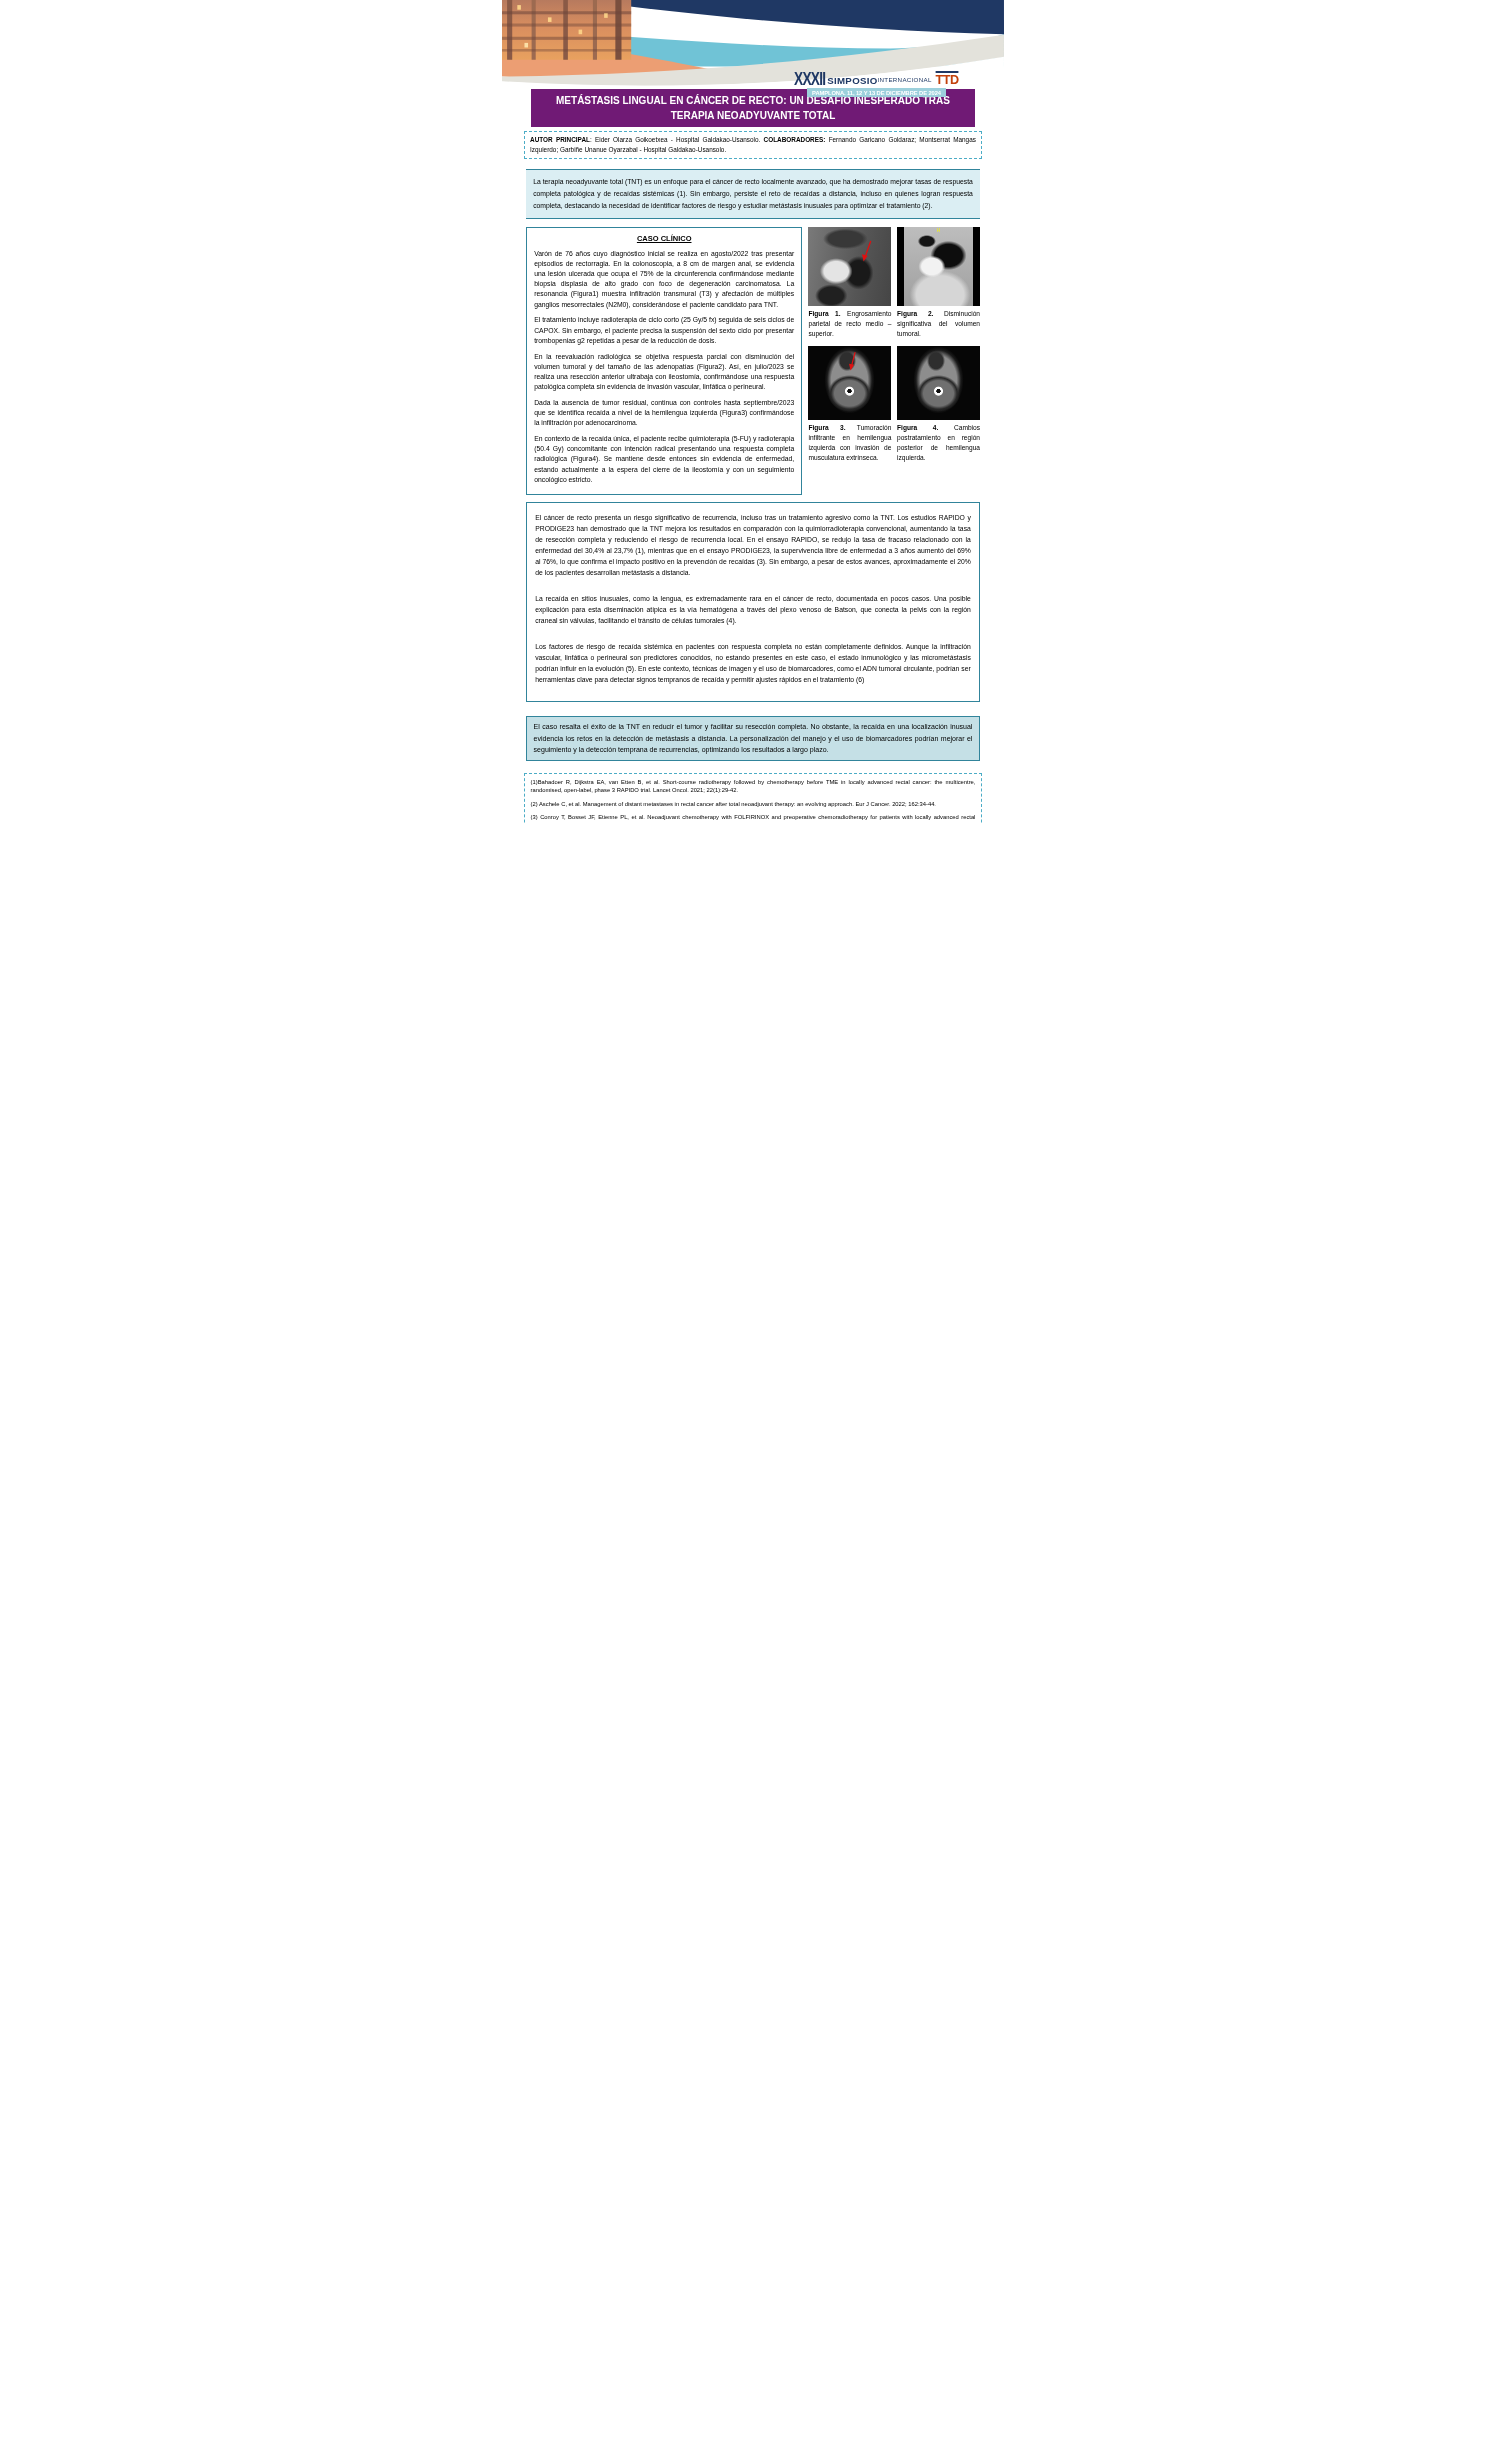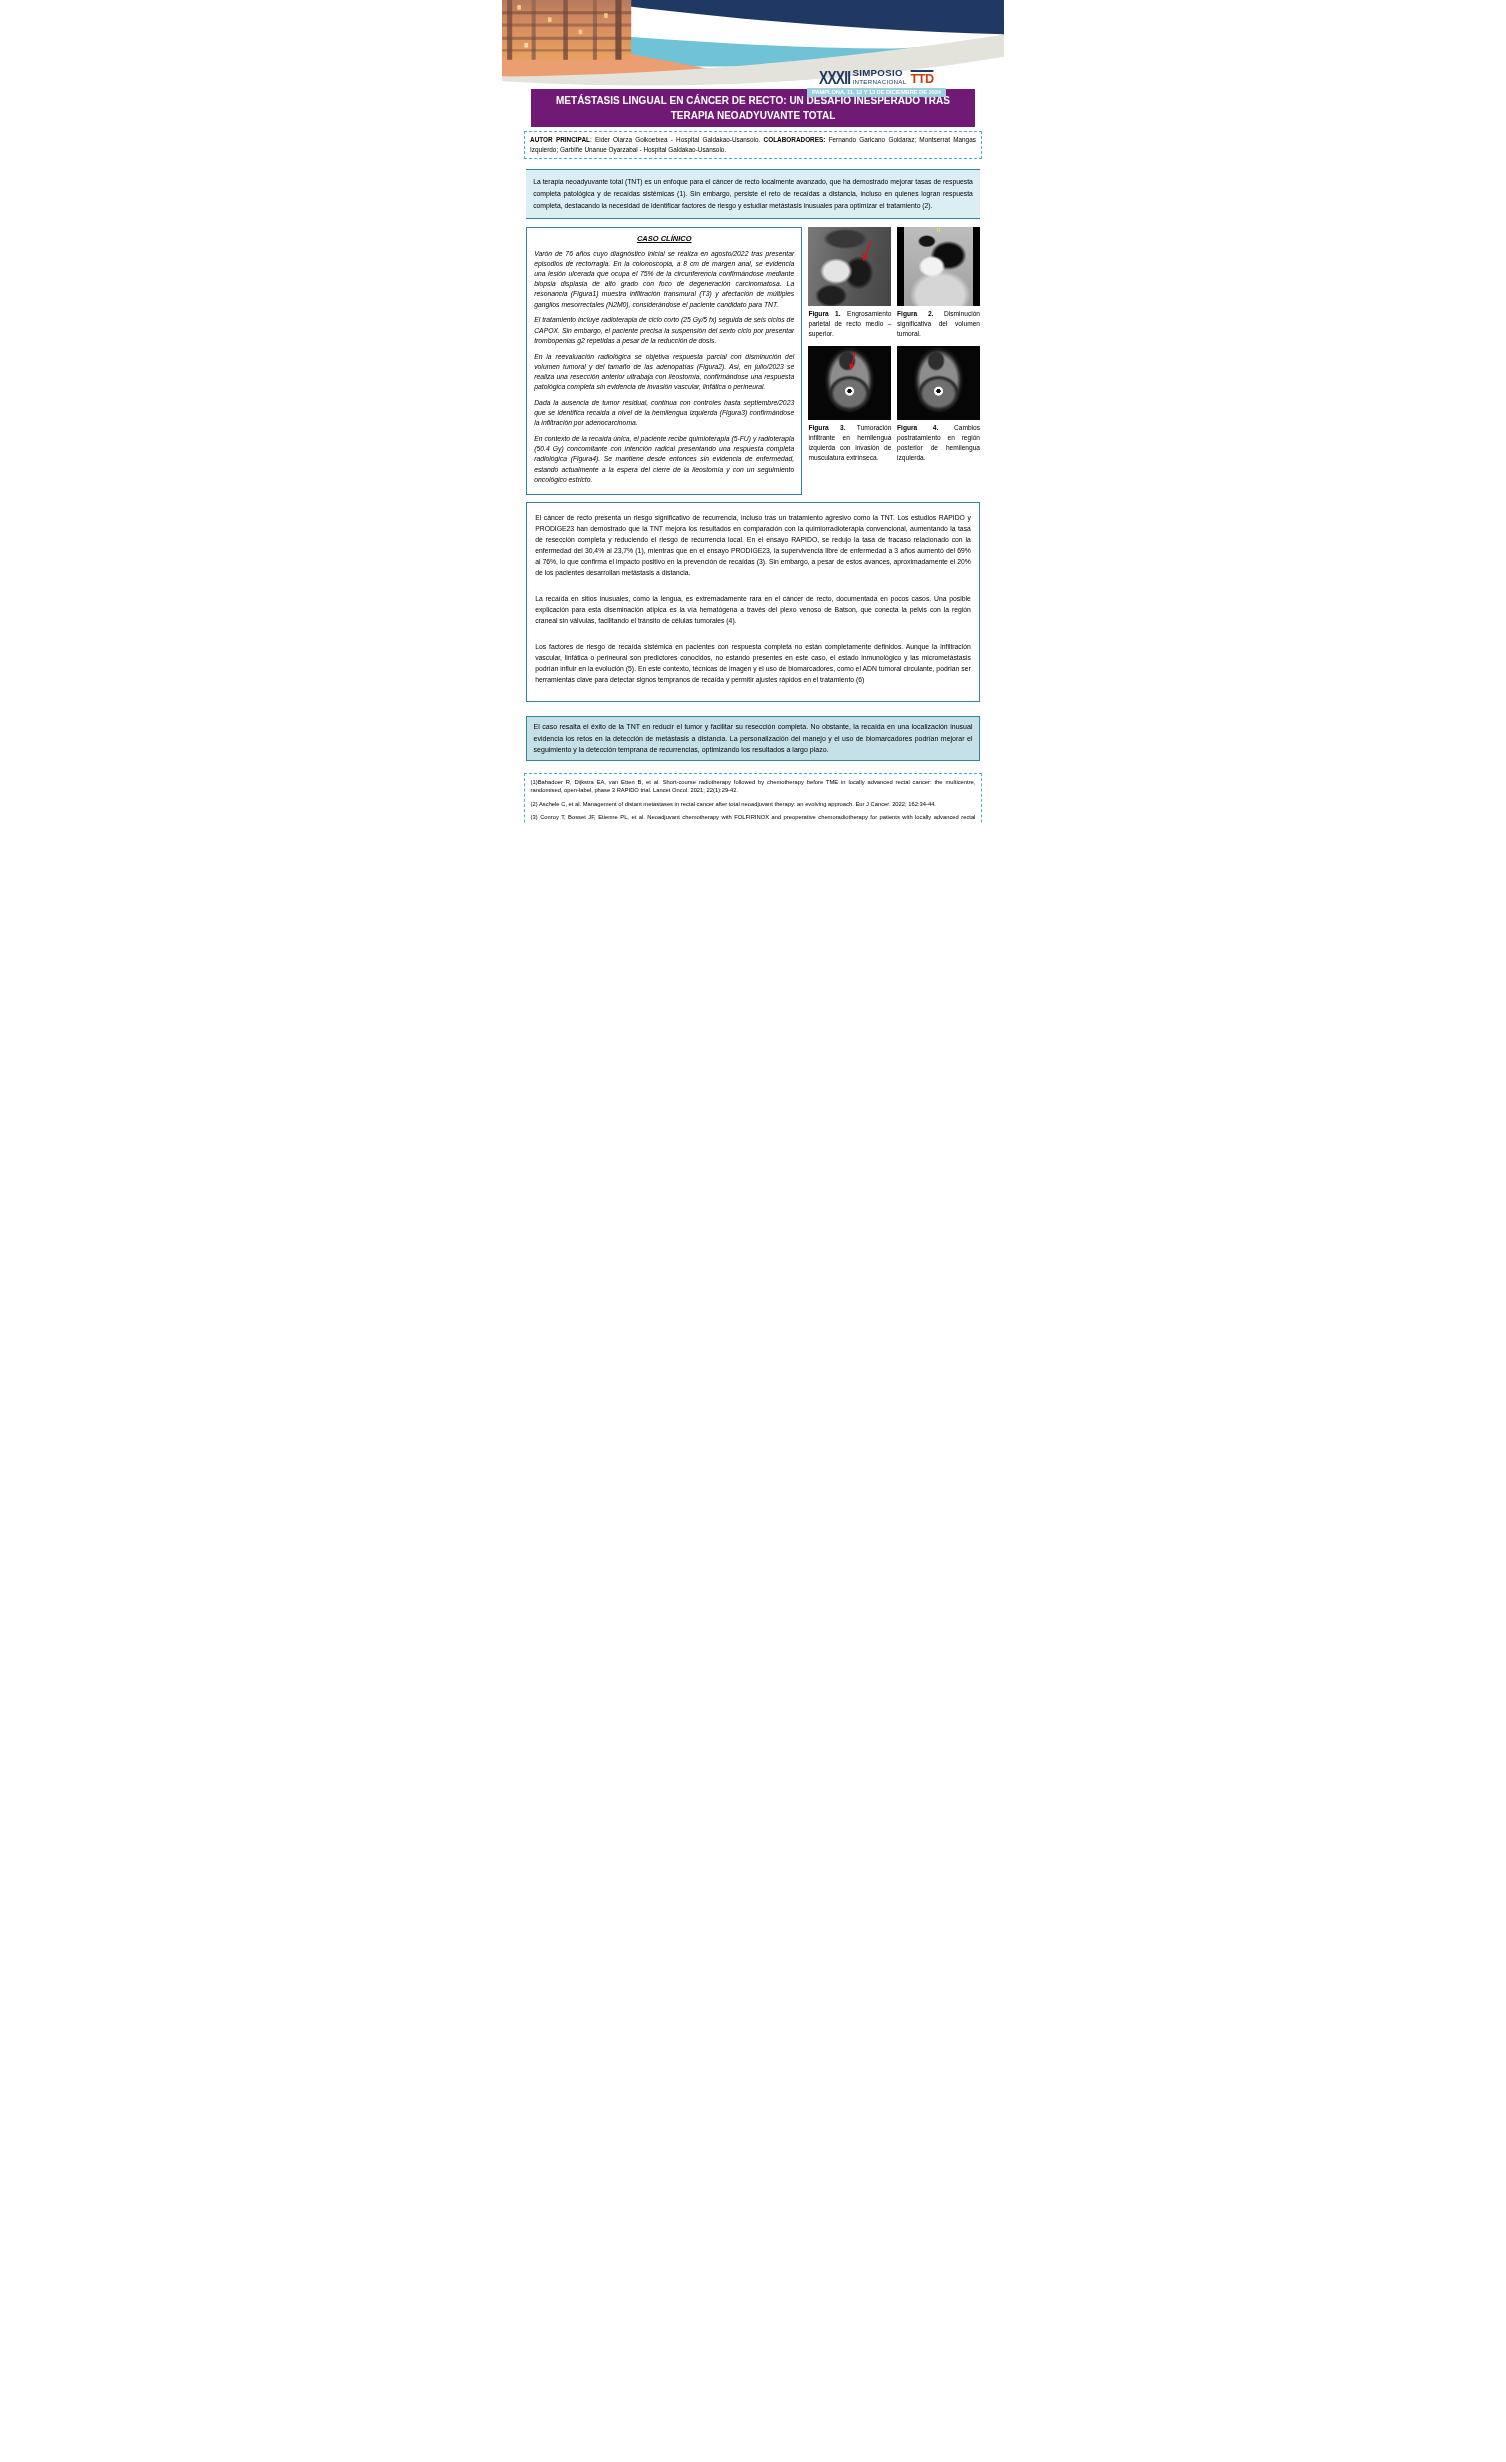--- a/index.html
+++ b/index.html
@@ -6,39 +6,39 @@
   .page{
     width:502px;height:824px;margin:0 auto;position:relative;background:#fff;
     font-family:"Liberation Sans", sans-serif;color:#000;overflow:hidden;
   }
   
   .header{position:relative;height:87px;background:#fff;}
   .header svg.deco{position:absolute;inset:0;display:block;}
   .logo{position:absolute;left:305px;top:68px;width:139px;text-align:left;}
   .logo-top{display:flex;align-items:flex-end;gap:3.1px;justify-content:center;}
   .logo-roman{font-weight:900;font-size:19px;line-height:.8;color:#1F3864;transform:scaleX(.72);transform-origin:left bottom;letter-spacing:-1px;}
-  .logo-mid{display:flex;flex-direction:column;line-height:1;color:#1F3864;margin-left:-13.3px;}
+  .logo-mid{display:flex;flex-direction:row;line-height:1;color:#1F3864;margin-left:-13.3px;margin-top:8px;}
   .logo-simposio{font-size:9.7px;font-weight:600;letter-spacing:0.3px;}
   .logo-internacional{font-size:6.2px;font-weight:400;letter-spacing:0.3px;margin-top:1px;}
   .ttd{font-weight:900;font-size:13.3px;line-height:.9;color:#c2410c;border-top:2.6px solid #1F3864;padding-top:0.5px;letter-spacing:-0.5px;transform:scaleX(.95);}
   .logo-banner{margin-top:2.6px;background:#9CD0DC;color:#fff;font-weight:700;font-size:5.8px;
     text-align:center;padding:1.5px 1px;letter-spacing:-0.1px;white-space:nowrap;}
   
   .title-bar{margin:2px 29px 0 29px;background:#701a75;color:#fff;text-align:center;
     font-weight:700;font-size:10px;line-height:1.5;padding:3.6px 17.4px 4.6px;}
   
   .authors-box{margin:4.1px 22px 0;border:0.7px dashed #4BACC6;padding:3.1px 5.1px;
     font-size:6.4px;line-height:1.55;text-align:justify;}
   .authors-box .b{font-weight:700;}
   
   .intro-box{margin:9.7px 24px 0;background:#DBEEF3;border-top:1.3px solid #31849B;border-bottom:1.3px solid #31849B;
     padding:6.1px 7.2px;font-size:6.8px;line-height:1.75;text-align:justify;}
   
   .main-cols{margin:8.2px 24px 0;display:flex;gap:6.1px;align-items:flex-start;}
-  .case-box{width:260px;border:1px solid #31849B;background:#fff;padding:2px 7.2px 5.1px;box-sizing:content-box;min-height:259px;font-style:italic;}
+  .case-box{width:260px;border:1px solid #31849B;background:#fff;padding:2px 7.2px 5.1px;box-sizing:content-box;min-height:259px;}
   .case-box h2{font-size:7.5px;font-weight:700;text-decoration:underline;text-align:center;margin:4.1px 0 1px;}
   .case-box p{font-size:6.8px;line-height:1.5;text-align:justify;margin:5.6px 0 0;}
   .figures{flex:1;display:grid;grid-template-columns:1fr 1fr;column-gap:5.6px;}
   .figures figure{margin:0;}
   .img{width:100%;height:79px;position:relative;overflow:hidden;}
   .img.short{height:74px;}
   figcaption{font-size:6.6px;line-height:1.5;text-align:justify;margin:3.1px 0 7.2px;}
   figcaption .b{font-weight:700;}
   .mri-sag1{background:
     radial-gradient(ellipse 25.5px 20.4px at 34% 56%, #e4e4e4 0 48%, rgba(0,0,0,0) 64%),

